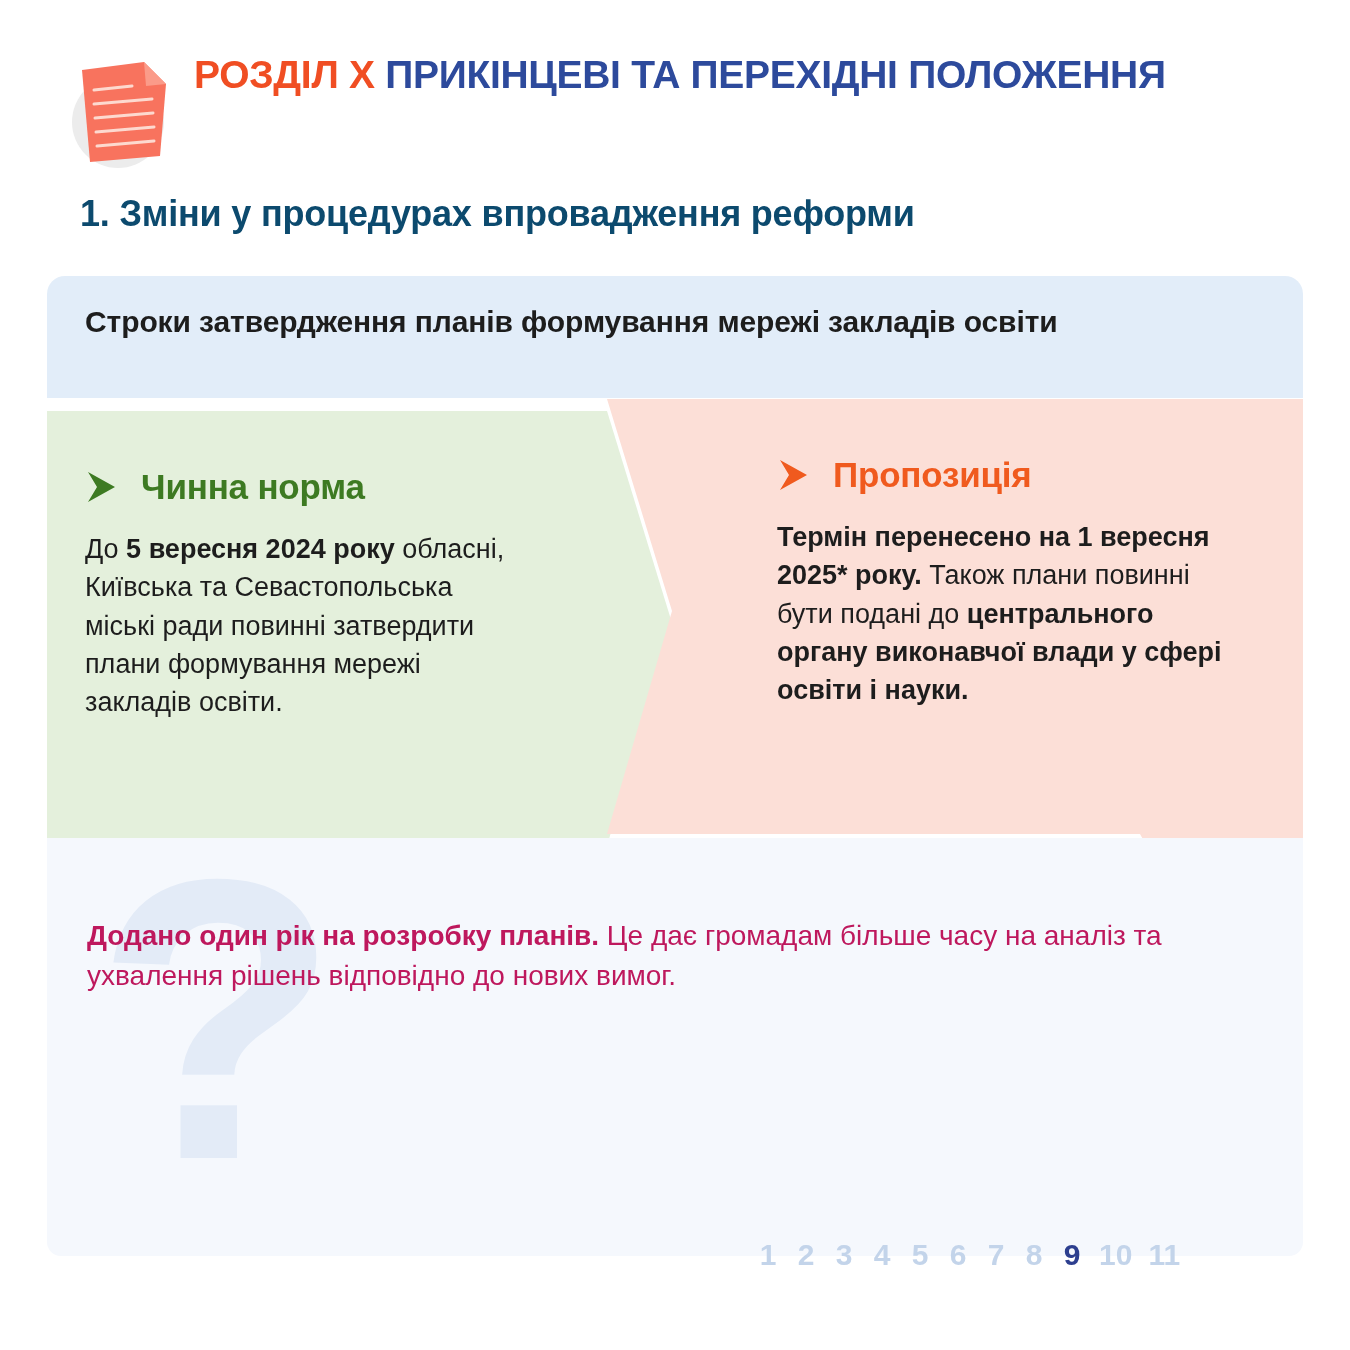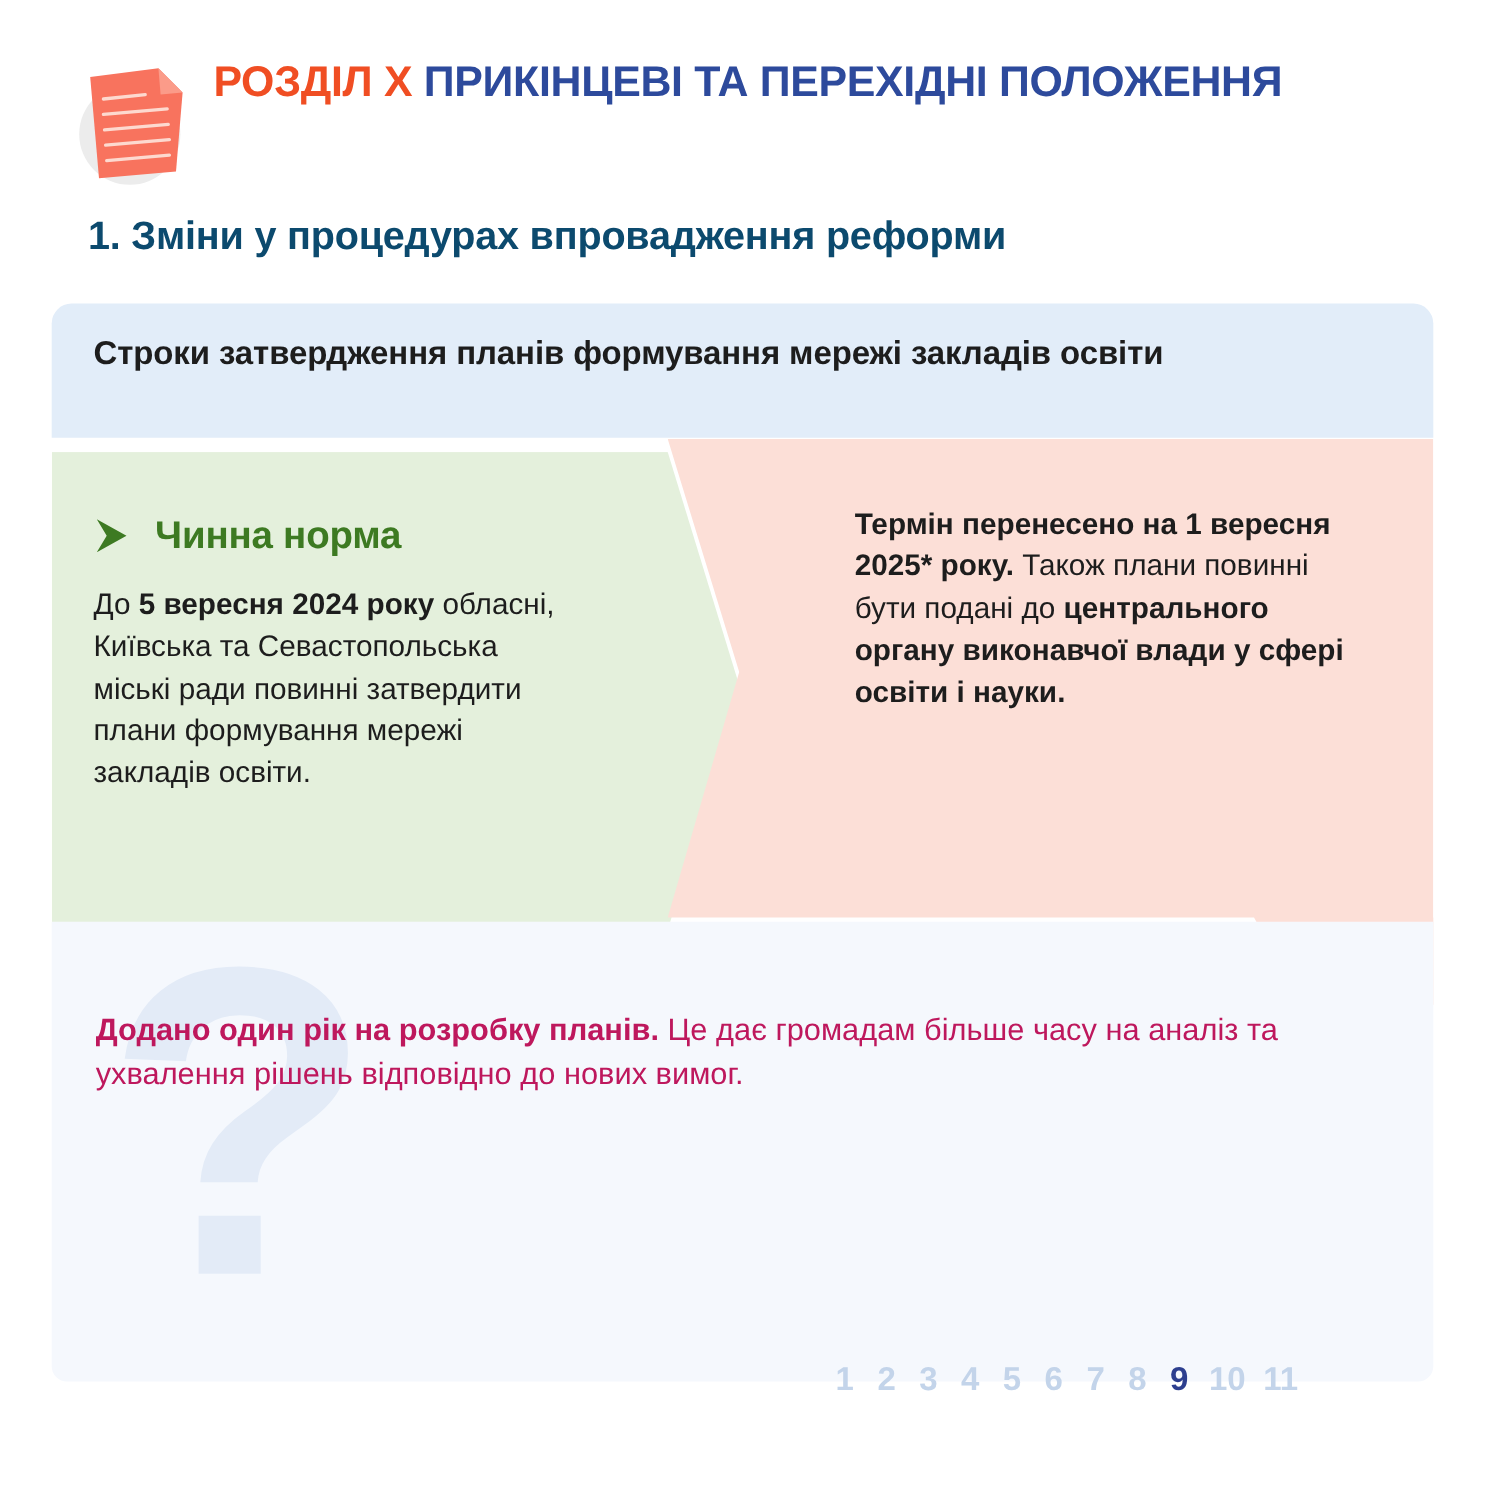--- a/index.html
+++ b/index.html
@@ -257,20 +257,26 @@
             <path d="M3 2 L30 17 L3 32 L12 17 Z" fill="#3d7a22"></path>
           </svg>
           <span class="panel-label label-green">Чинна норма</span>
         </div>
         <p class="panel-body"><span>До </span><b>5 вересня 2024 року</b><span> обласні, Київська та Севастопольська міські ради повинні затвердити плани формування мережі закладів освіти.</span></p>
       </div>
     </div>
 
     <div class="panel-pink">
       <div class="panel-inner">
+        <div class="panel-head">
+          <svg class="chev" width="38" height="34" viewBox="0 0 38 34" aria-hidden="true">
+            <path d="M3 2 L30 17 L3 32 L12 17 Z" fill="#f05a1e"></path>
+          </svg>
+          <span class="panel-label label-orange">Пропозиція</span>
+        </div>
         <p class="panel-body"><b>Термін перенесено на 1 вересня 2025* року.</b><span> Також плани повинні бути подані до </span><b>центрального органу виконавчої влади у сфері освіти і науки.</b></p>
       </div>
     </div>
 
   </div>
 
   <div class="bottom">
     <div class="qmark">?</div>
     <div class="bottom-content">
       <p class="bottom-p"><b>Додано один рік на розробку планів.</b><span> Це дає громадам більше часу на аналіз та ухвалення рішень відповідно до нових вимог.</span></p>

